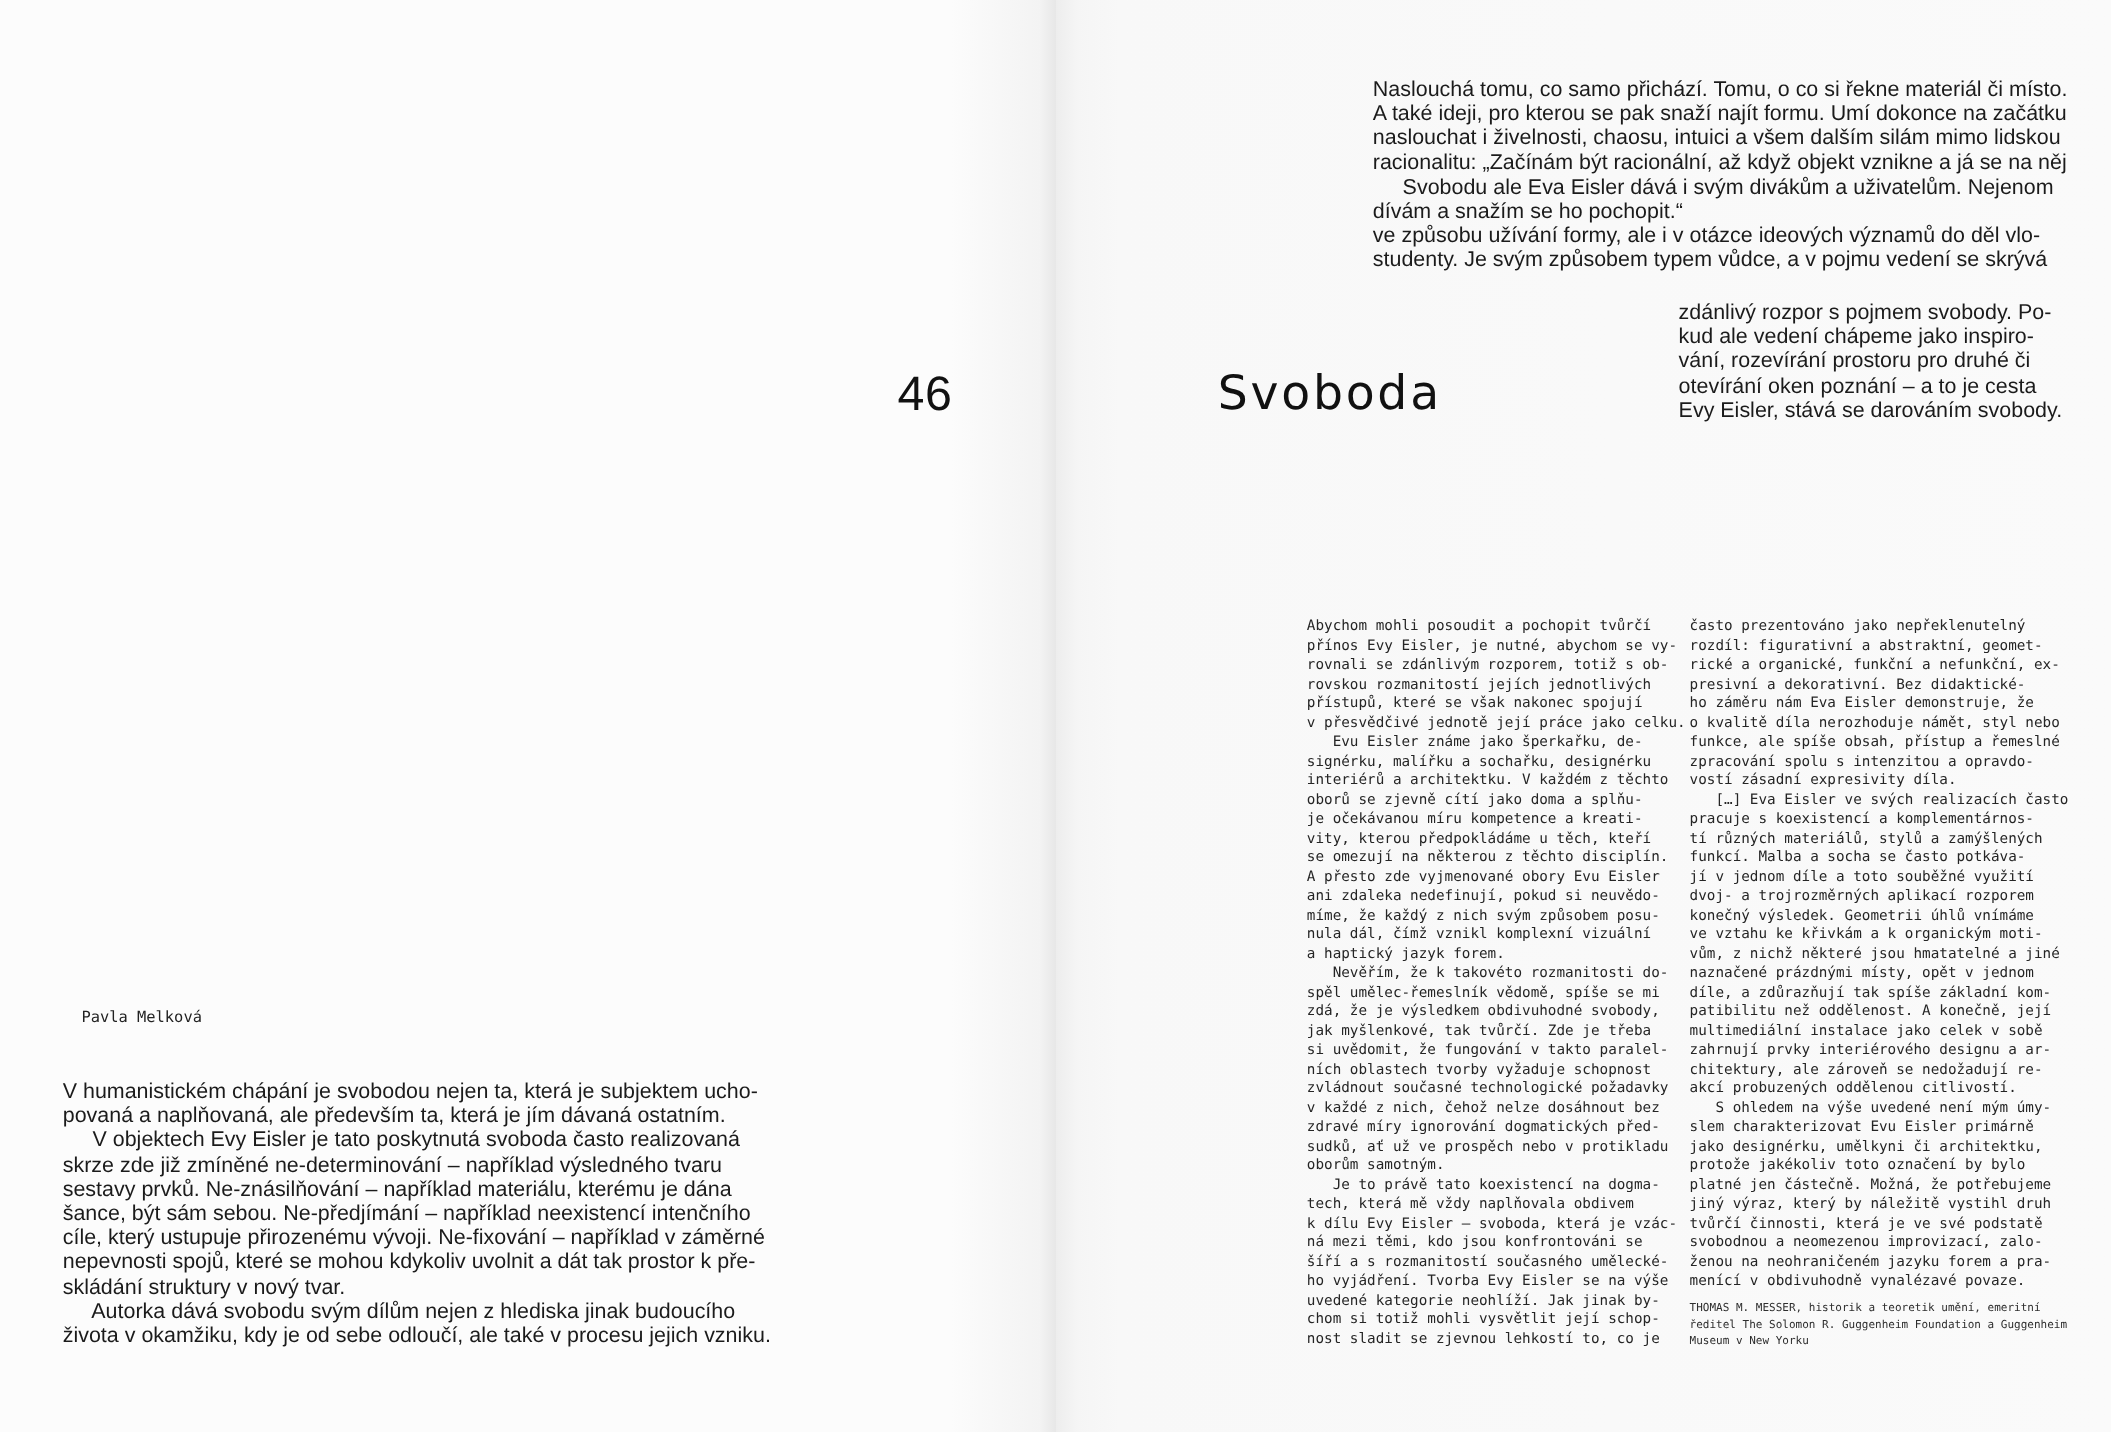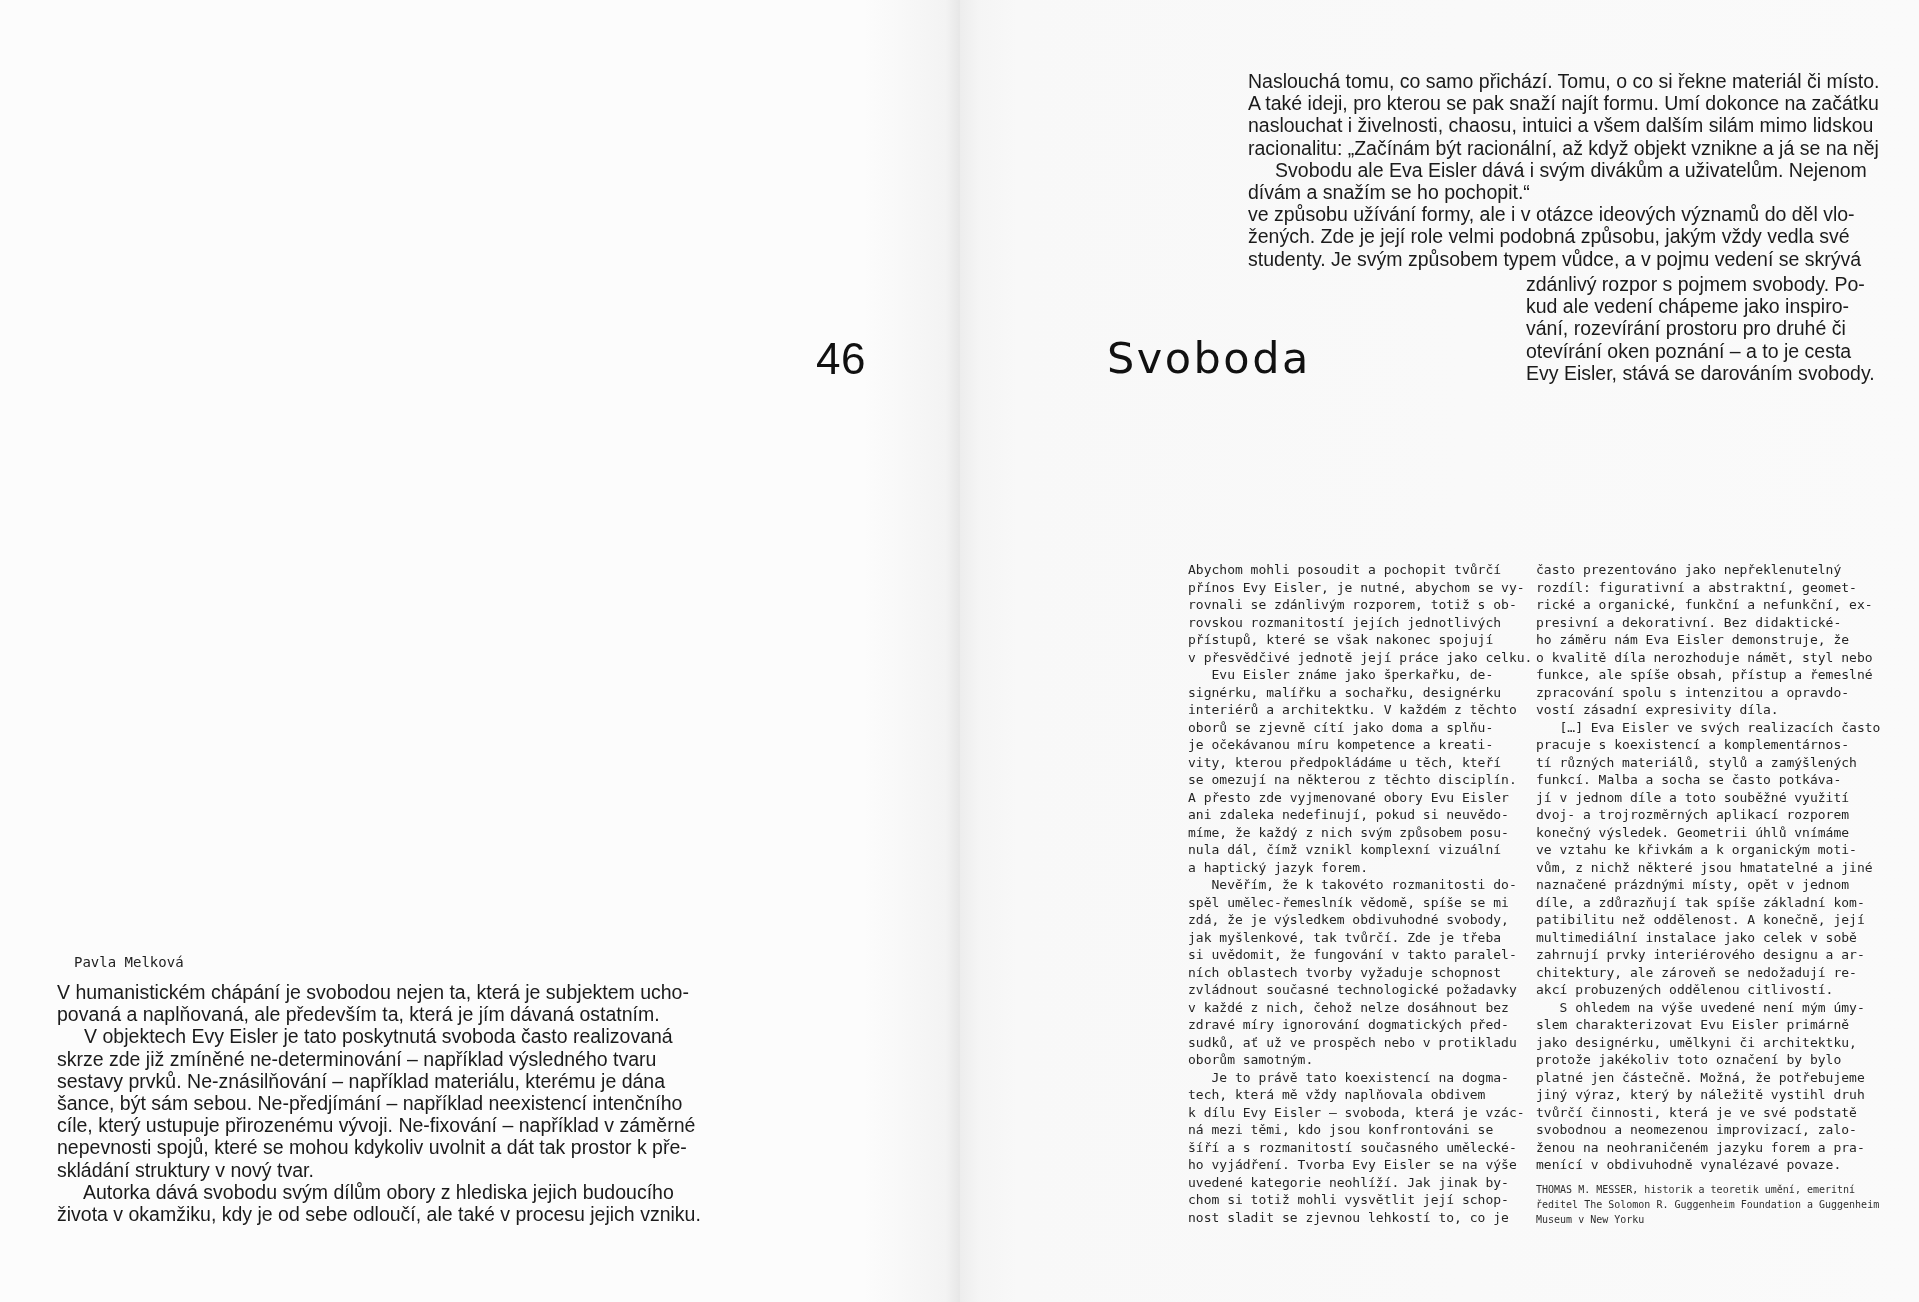--- a/index.html
+++ b/index.html
@@ -24,21 +24,21 @@
     font-size:44px;line-height:1;letter-spacing:0.5px;color:#111;
   }
   .chapter-title{
     left:1107px;top:337px;
     font-family:"DejaVu Sans",sans-serif;
     font-size:43px;line-height:1;letter-spacing:2.5px;color:#111;
   }
   .author{
     left:74px;top:916px;
     font-family:"DejaVu Sans Mono","Liberation Mono",monospace;
-    font-size:14px;line-height:18px;color:#222;margin-top:37px;
+    font-size:14px;line-height:18px;color:#222;
   }
   .bodyblock .tline{white-space:pre;}
   .left-body{
     left:57px;top:981px;
     font-size:19.5px;line-height:22.2px;color:#1b1b1b;
   }
   .lead-wide{
     left:1248px;top:70px;
     font-size:19.5px;line-height:22.2px;color:#1b1b1b;
   }
@@ -77,33 +77,32 @@
   <div class="abs bodyblock left-body">
       <div class="tline">V humanistickém chápání je svobodou nejen ta, která je subjektem ucho-</div>
       <div class="tline">povaná a naplňovaná, ale především ta, která je jím dávaná ostatním.</div>
       <div class="tline">     V objektech Evy Eisler je tato poskytnutá svoboda často realizovaná</div>
       <div class="tline">skrze zde již zmíněné ne-determinování – například výsledného tvaru</div>
       <div class="tline">sestavy prvků. Ne-znásilňování – například materiálu, kterému je dána</div>
       <div class="tline">šance, být sám sebou. Ne-předjímání – například neexistencí intenčního</div>
       <div class="tline">cíle, který ustupuje přirozenému vývoji. Ne-fixování – například v záměrné</div>
       <div class="tline">nepevnosti spojů, které se mohou kdykoliv uvolnit a dát tak prostor k pře-</div>
       <div class="tline">skládání struktury v nový tvar.</div>
-      <div class="tline">     Autorka dává svobodu svým dílům obory z hlediska jejich budoucího</div>
+      <div class="tline">     Autorka dává svobodu svým dílům nejen z hlediska jinak budoucího</div>
       <div class="tline">života v okamžiku, kdy je od sebe odloučí, ale také v procesu jejich vzniku.</div>
     </div>
 
   <div class="abs bodyblock lead-wide">
       <div class="tline">Naslouchá tomu, co samo přichází. Tomu, o co si řekne materiál či místo.</div>
       <div class="tline">A také ideji, pro kterou se pak snaží najít formu. Umí dokonce na začátku</div>
       <div class="tline">naslouchat i živelnosti, chaosu, intuici a všem dalším silám mimo lidskou</div>
       <div class="tline">racionalitu: „Začínám být racionální, až když objekt vznikne a já se na něj</div>
       <div class="tline">     Svobodu ale Eva Eisler dává i svým divákům a uživatelům. Nejenom</div>
       <div class="tline">dívám a snažím se ho pochopit.“</div>
       <div class="tline">ve způsobu užívání formy, ale i v otázce ideových významů do děl vlo-</div>
-      <div class="tline">žených. Zde je její role velmi podobná způsobu, jakým vždy vedla své</div>
       <div class="tline">studenty. Je svým způsobem typem vůdce, a v pojmu vedení se skrývá</div>
     </div>
 
   <div class="abs bodyblock lead-narrow">
       <div class="tline">zdánlivý rozpor s pojmem svobody. Po-</div>
       <div class="tline">kud ale vedení chápeme jako inspiro-</div>
       <div class="tline">vání, rozevírání prostoru pro druhé či</div>
       <div class="tline">otevírání oken poznání – a to je cesta</div>
       <div class="tline">Evy Eisler, stává se darováním svobody.</div>
     </div>

